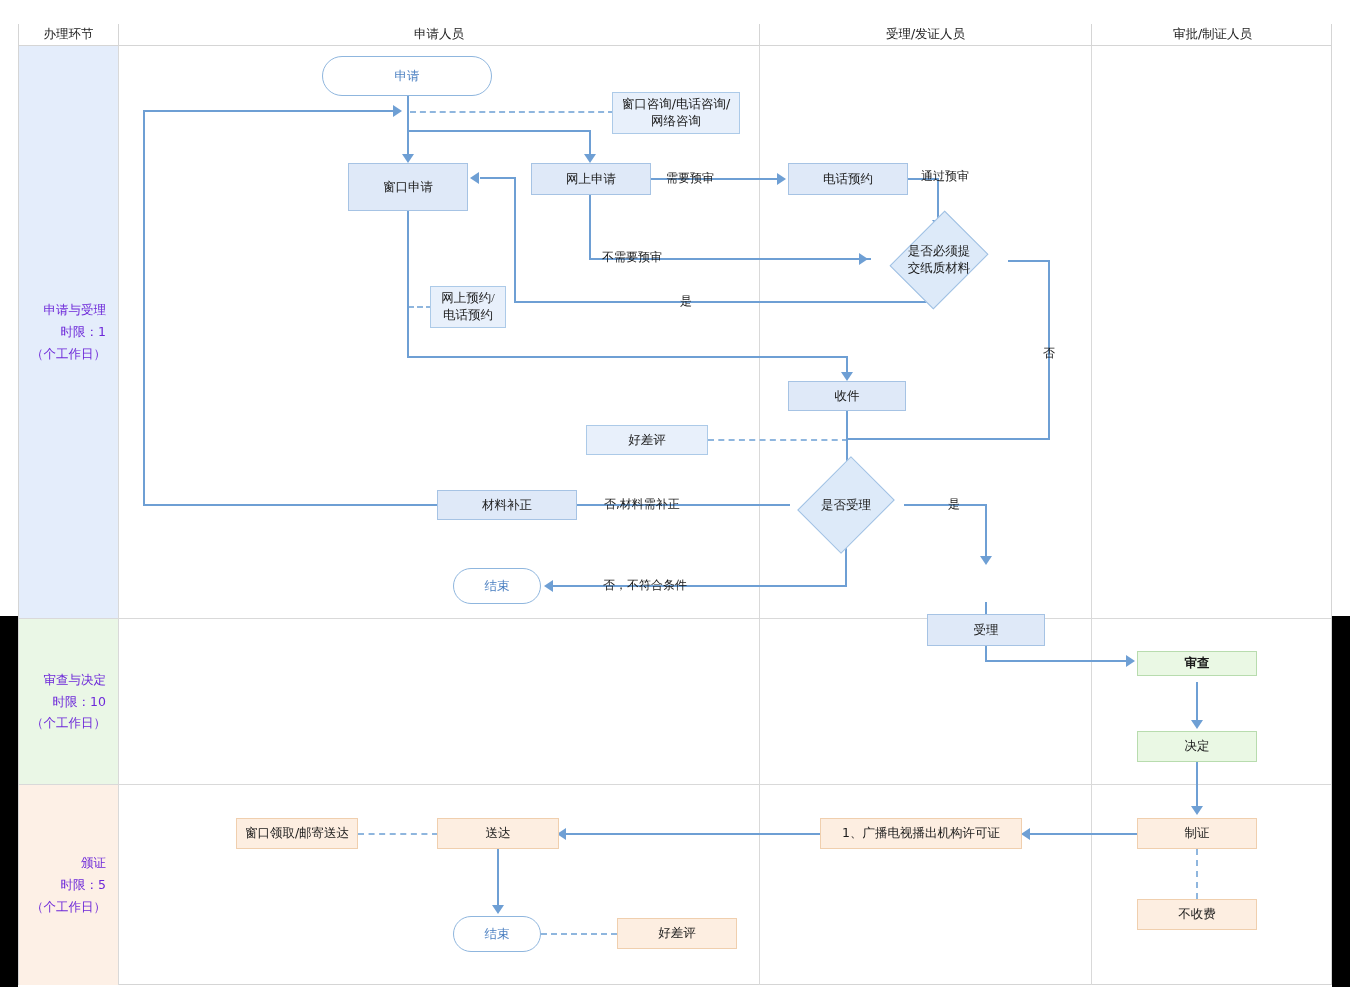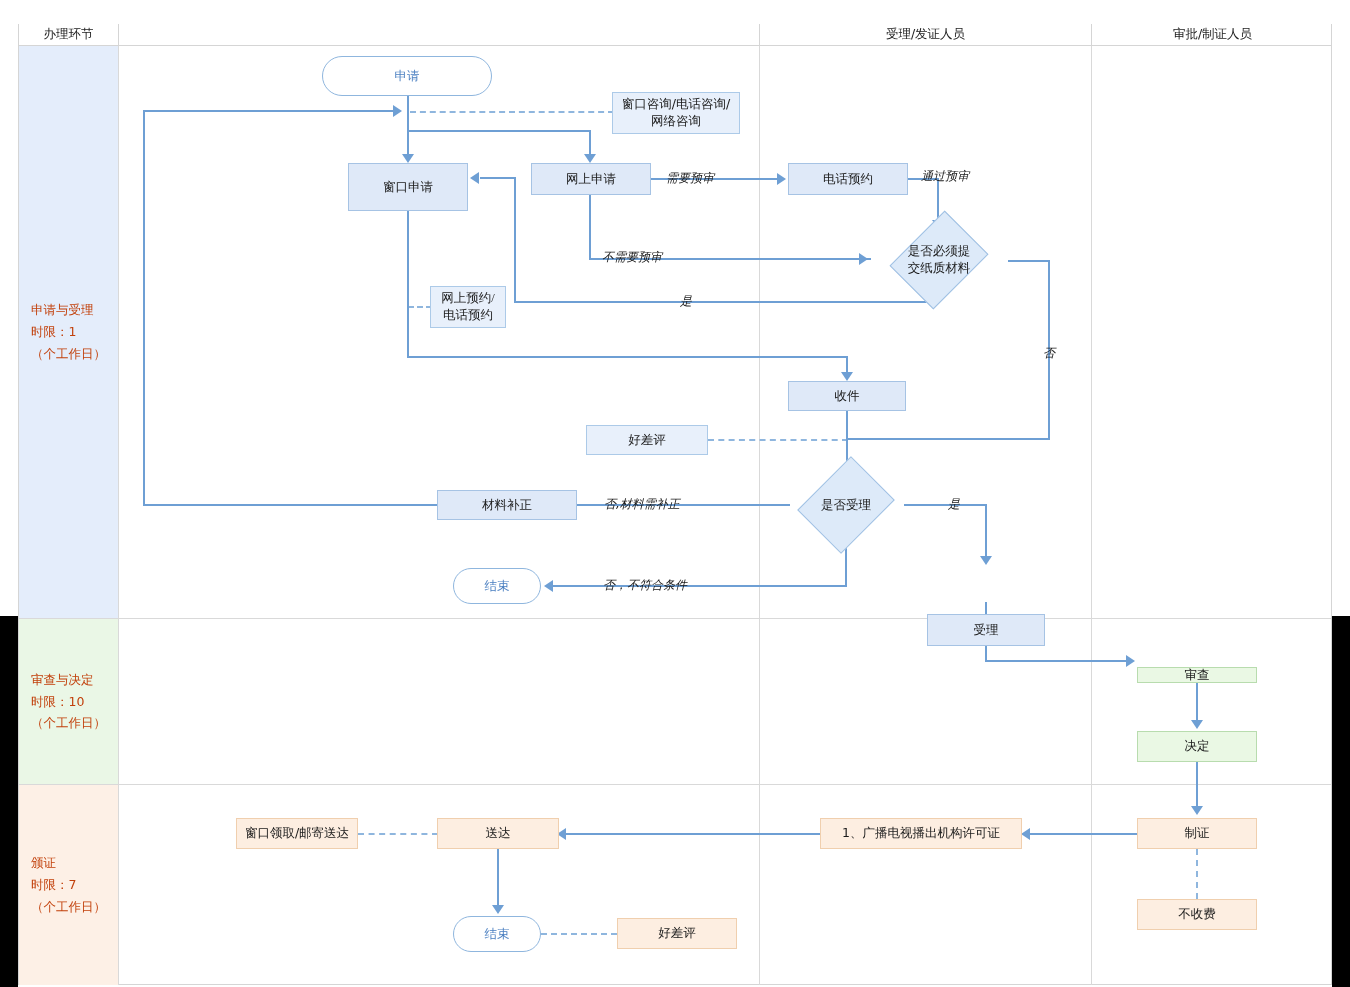--- a/index.html
+++ b/index.html
@@ -48,22 +48,22 @@
     width: 1314px; height: 939px;
     border: 1px solid #d5d5d5; border-top: none;
   }
   .vdiv { position: absolute; top: 0; width: 1px; background: #d9d9d9; }
   .hdiv { position: absolute; left: 0; right: 0; height: 1px; background: #d9d9d9; }
 
   .band-label {
     position: absolute;
     left: 0; width: 99px;
     display: flex; align-items: center; justify-content: center;
-    text-align: left;
-    font-size: 12.5px; color: #c2410c; line-height: 1.75;
+    text-align: right;
+    font-size: 12.5px; color: #6d28d9; line-height: 1.75;
     white-space: pre-line;
   }
   .band-a { background: #e4edfb; }
   .band-b { background: #eaf7e6; }
   .band-c { background: #fdf0e6; }
 
   
   .node {
     position: absolute;
     display: flex; align-items: center; justify-content: center;
@@ -107,55 +107,55 @@
   .ar-down  { border-left: 6px solid transparent; border-right: 6px solid transparent; border-top: 9px solid #6e9fd4; }
   .ar-right { border-top: 6px solid transparent; border-bottom: 6px solid transparent; border-left: 9px solid #6e9fd4; }
   .ar-left  { border-top: 6px solid transparent; border-bottom: 6px solid transparent; border-right: 9px solid #6e9fd4; }
 
   .elabel {
     position: absolute;
     font-size: 12px; color: #1a1a1a;
     background: transparent;
     z-index: 4;
     white-space: nowrap;
-    font-style: italic;
   }
   .elabel.vert { writing-mode: vertical-rl; }
 
   
   .gutter { position: absolute; top: 0; bottom: 0; width: 18px; background: #000; z-index: 20; }
   .gutter.l { left: 0; }
   .gutter.r { right: 0; }
   .gutter-white { position: absolute; background: #fff; z-index: 21; }
 </style>
 </head>
 <body>
 
 <div id="page">
 
 
   <div class="hdr-row">
     <div class="hdr-div" style="left:99px;"></div>
     <div class="hdr-div" style="left:740px;"></div>
     <div class="hdr-div" style="left:1072px;"></div>
     <div class="hdr-cell" style="left:0px;   width:99px;">办理环节</div>
+    <div class="hdr-cell" style="left:100px; width:640px;">申请人员</div>
     <div class="hdr-cell" style="left:741px; width:331px;">受理/发证人员</div>
     <div class="hdr-cell" style="left:1073px;width:241px;">审批/制证人员</div>
   </div>
 
   <div class="grid-outer">
 
     <div class="band-label band-a" style="top:0px;   height:572px;">申请与受理
 时限：1
 （个工作日）</div>
     <div class="band-label band-b" style="top:573px; height:165px;">审查与决定
 时限：10
 （个工作日）</div>
     <div class="band-label band-c" style="top:739px; height:200px;">颁证
-时限：7
+时限：5
 （个工作日）</div>
 
     <div class="hdiv" style="top:572px;"></div>
     <div class="hdiv" style="top:738px;"></div>
 
     <div class="vdiv" style="left:99px;  top:0;   height:939px;"></div>
     <div class="vdiv" style="left:740px; top:0;   height:939px;"></div>
     <div class="vdiv" style="left:1072px;top:0;   height:939px;"></div>
   </div>
 
@@ -254,21 +254,21 @@
   <div class="elabel" style="left:603px; top:577px;">否，不符合条件</div>
 
   <div class="node nterm" style="left:453px; top:568px; width:88px; height:36px;">结束</div>
 
   <div class="node nbox" style="left:927px; top:570px; width:118px; height:32px;margin-top:44px;">受理</div>
 
   <div class="ln lv" style="left:985px; top:602px; height:60px;"></div>
   <div class="ln lh" style="left:985px; top:660px; width:143px;"></div>
   <div class="arrow ar-right" style="left:1126px; top:655px;"></div>
 
-  <div class="node ngreen" style="left:1137px; top:667px; width:120px; height:16px;">审查</div>
+  <div class="node ngreen" style="left:1137px; top:651px; width:120px; height:25px;font-weight:bold;">审查</div>
 
   <div class="ln lv" style="left:1196px; top:682px; height:40px;"></div>
   <div class="arrow ar-down" style="left:1191px; top:720px;"></div>
 
   <div class="node ngreen" style="left:1137px; top:731px; width:120px; height:31px;">决定</div>
 
   <div class="ln lv" style="left:1196px; top:762px; height:44px;"></div>
   <div class="arrow ar-down" style="left:1191px; top:806px;"></div>
 
   <div class="node norange" style="left:1137px; top:818px; width:120px; height:31px;">制证</div>

